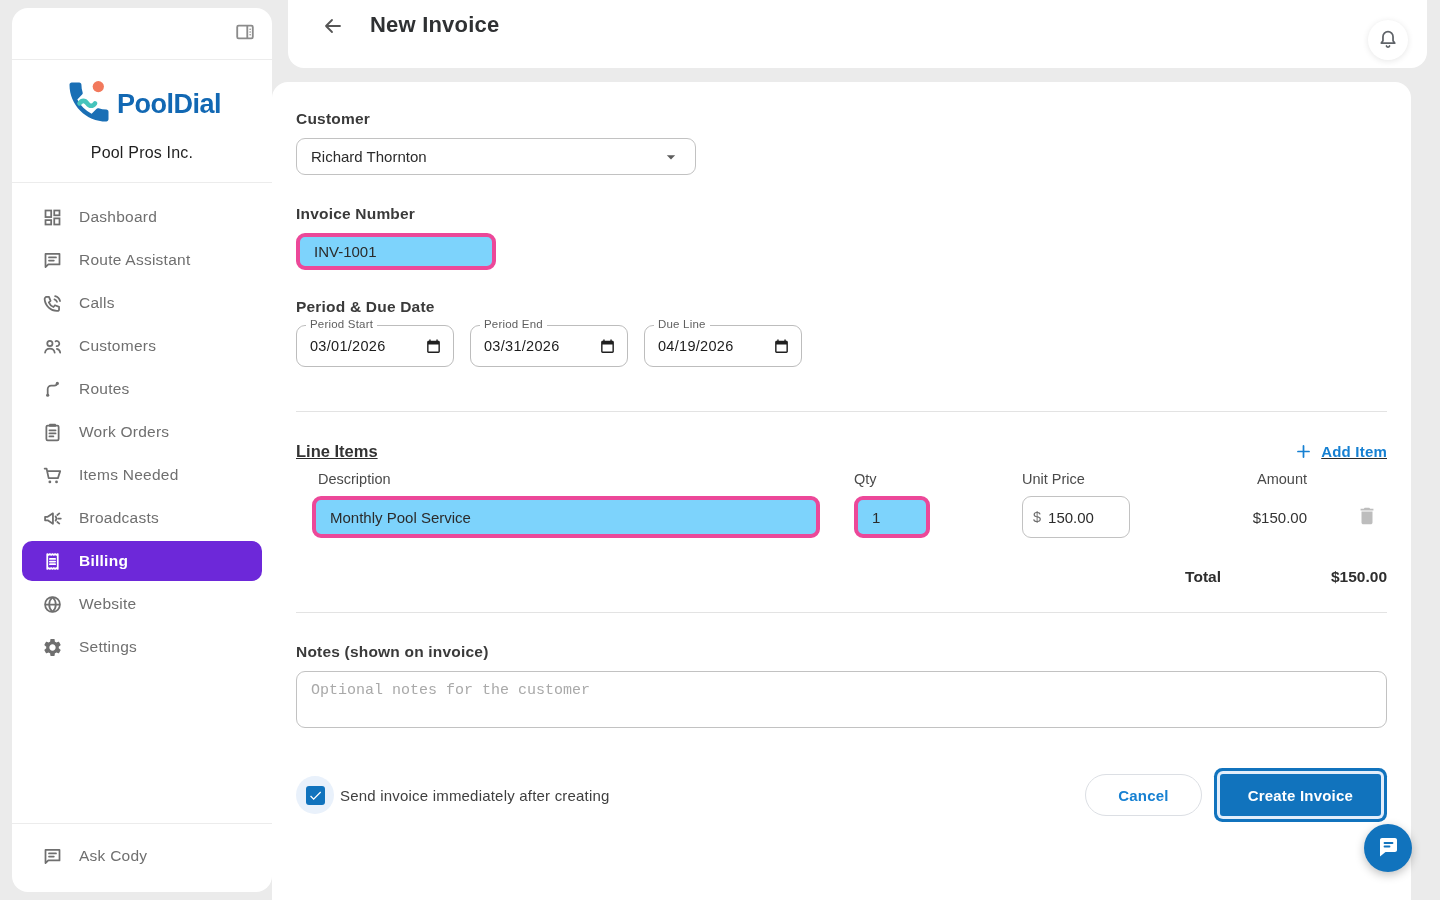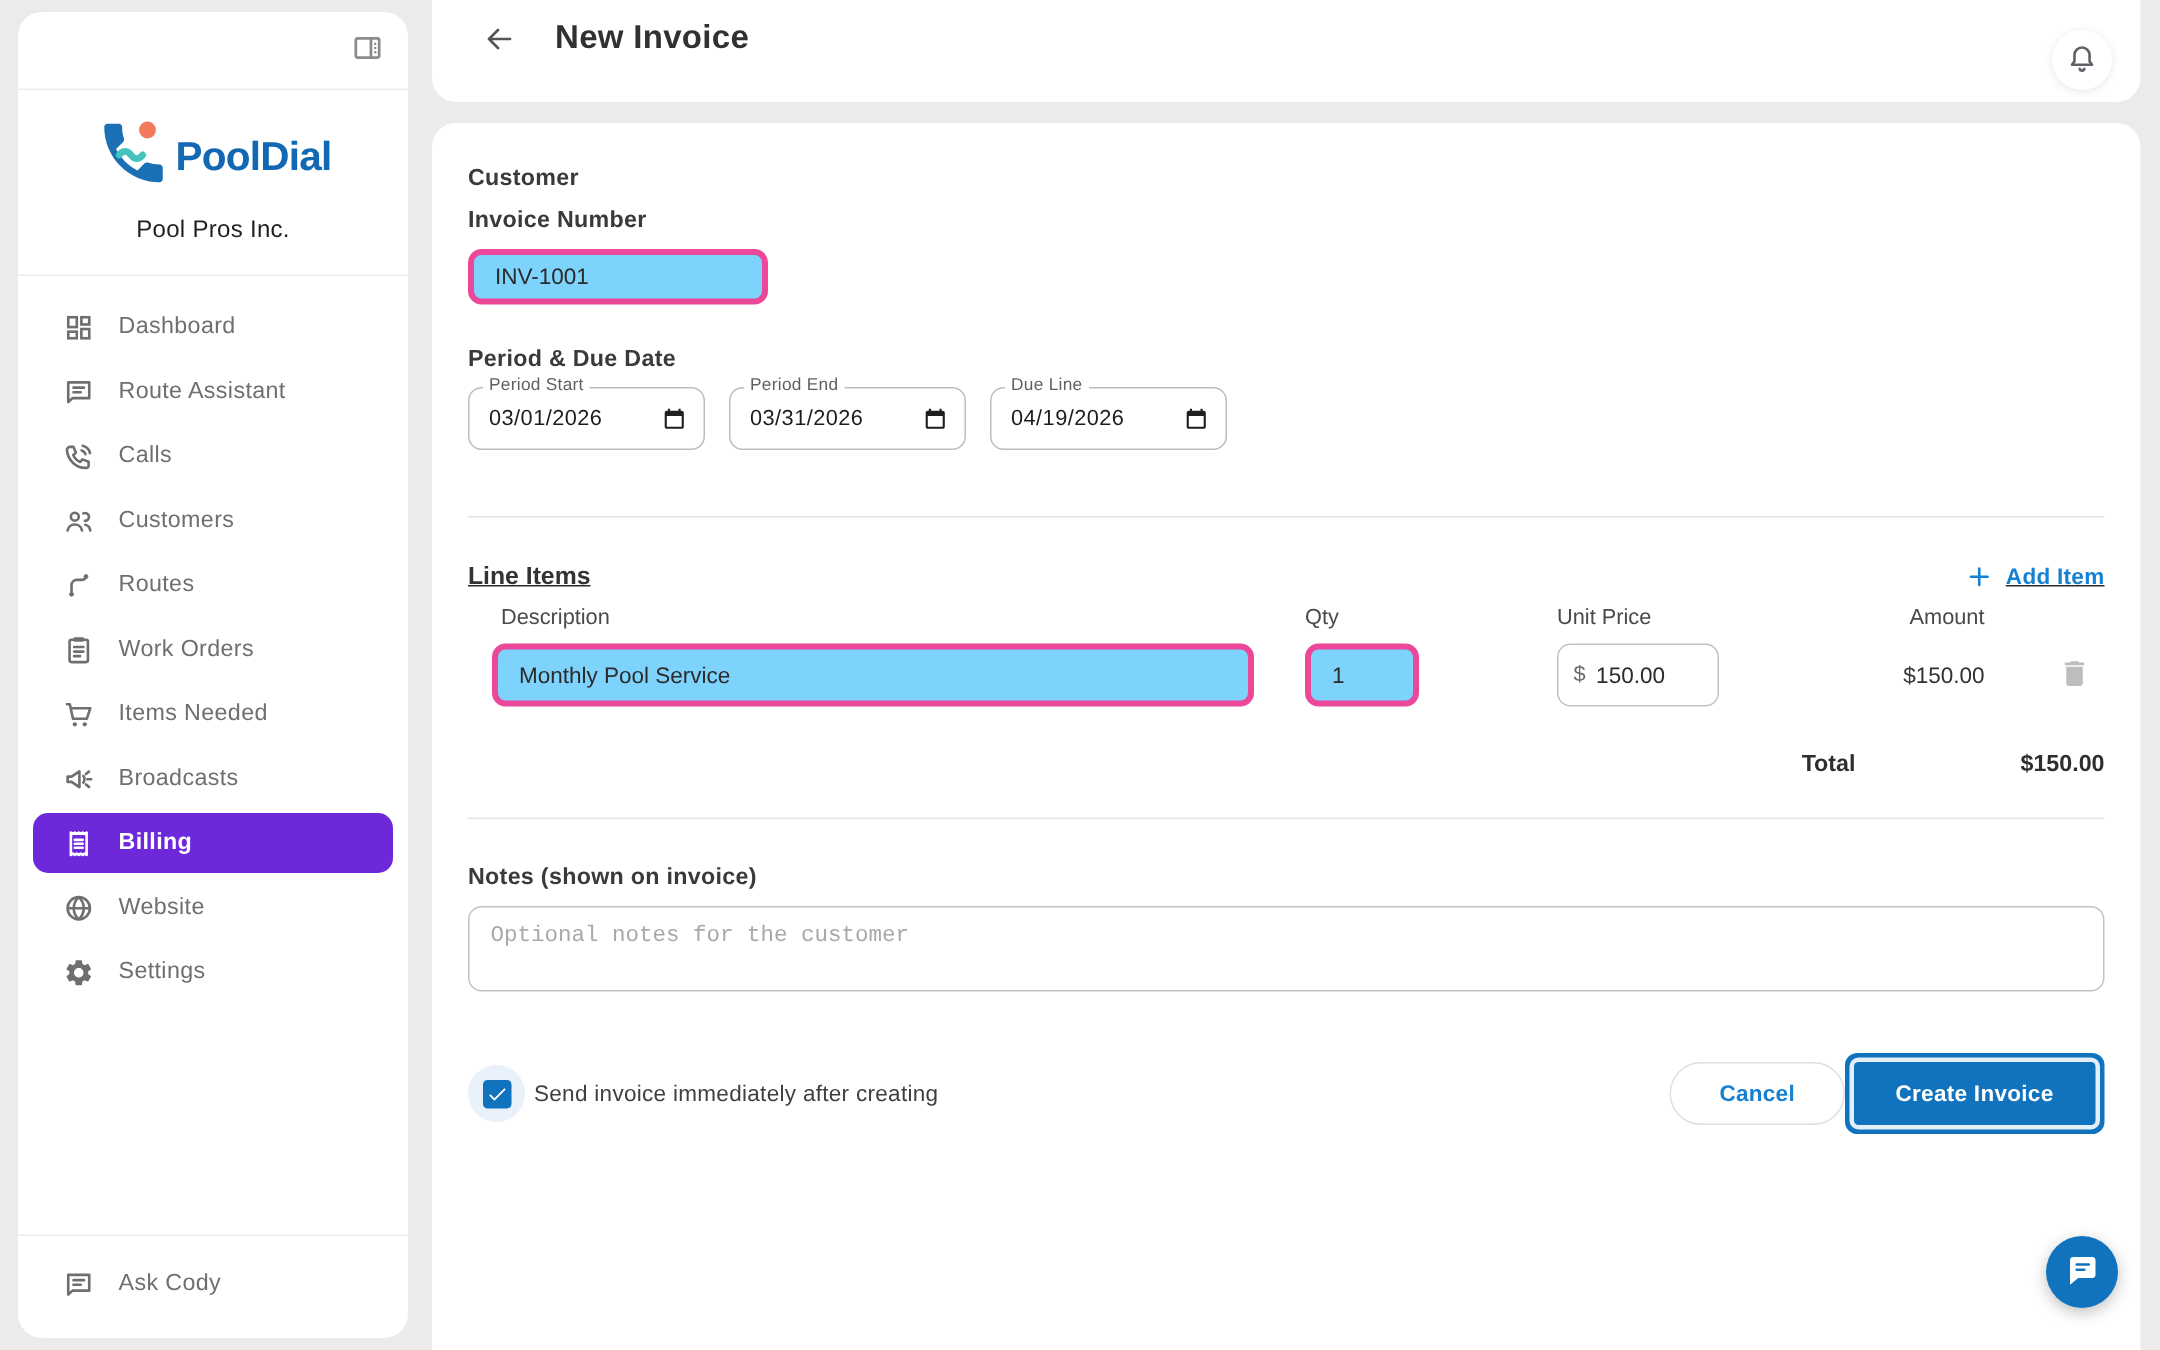--- a/index.html
+++ b/index.html
@@ -56,21 +56,21 @@
   .page-title { position: absolute; left: 82px; top: 12px; font-size: 22px; font-weight: 700; color: #2f3133; letter-spacing: 0.2px; }
   .bell-btn {
     position: absolute; right: 19px; top: 20px;
     width: 40px; height: 40px; border-radius: 50%;
     background: #fff; box-shadow: 0 1px 6px rgba(0,0,0,0.10);
     color: #5f6368;
   }
 
   
   .main-card {
-    position: absolute; left: 288px; top: 82px;
+    position: absolute; left: 272px; top: 82px;
     width: 1139px; height: 818px;
     background: #fff; border-radius: 16px 16px 0 0;
     padding: 28px 24px;
   }
   .field-label { font-size: 15.5px; font-weight: 700; color: #3a3a3a; letter-spacing: 0.2px; }
   .mb10 { margin-bottom: 10px; }
 
   .select-box {
     width: 400px; height: 37px;
     border: 1px solid #c2c2c2; border-radius: 9px;
@@ -158,21 +158,21 @@
     background: #e9f1fb; display: flex; align-items: center; justify-content: center;
     cursor: pointer;
   }
   .checkbox-box {
     width: 19px; height: 19px; border-radius: 3px;
     background: #1173BD; display: flex; align-items: center; justify-content: center;
   }
   .checkbox-box svg { width: 15px; height: 15px; }
   .checkbox-label { font-size: 15px; color: #3f3f3f; letter-spacing: 0.2px; }
 
-  .actions { display: flex; align-items: center; gap: 6px; }
+  .actions { display: flex; align-items: center; gap: 18px; }
   .cancel-btn {
     height: 42px; padding: 0 32px; border-radius: 21px;
     background: #fff; border: 1px solid #dcdfe4;
     color: #1680D2; font-size: 15px; font-weight: 700; letter-spacing: 0.2px;
     font-family: "Liberation Sans", sans-serif; cursor: pointer;
   }
   .create-btn {
     height: 42px; padding: 0 28px; border-radius: 3px;
     background: #1173BD; border: none;
     color: #fff; font-size: 15px; font-weight: 700; letter-spacing: 0.2px;
@@ -359,20 +359,28 @@
           <path d="M12 4a5.5 5.5 0 0 0-5.5 5.5V14l-1.8 2.5h14.6L17.5 14V9.5A5.5 5.5 0 0 0 12 4z"></path>
           <path d="M10.3 19.6a1.8 1.8 0 0 0 3.4 0"></path>
         </svg>
     </span>
   </button>
 </header>
 
 <main class="main-card">
 
   <div class="field-label mb10">Customer</div>
+  <div class="select-box">
+    <span class="select-value">Richard Thornton</span>
+    <span class="select-arrow">
+      <svg viewBox="0 0 24 24" fill="currentColor">
+          <path d="M7 10l5 5 5-5z"></path>
+        </svg>
+    </span>
+  </div>
 
   <div class="field-label mb10">Invoice Number</div>
   <input class="text-input invoice-input" value="INV-1001" style="">
 
   <div class="field-label period-label">Period &amp; Due Date</div>
   <div class="date-row">
     <div class="date-field">
       <span class="date-float-label">Period Start</span>
       <span class="date-value">03/01/2026</span>
       <span class="cal-icon">

